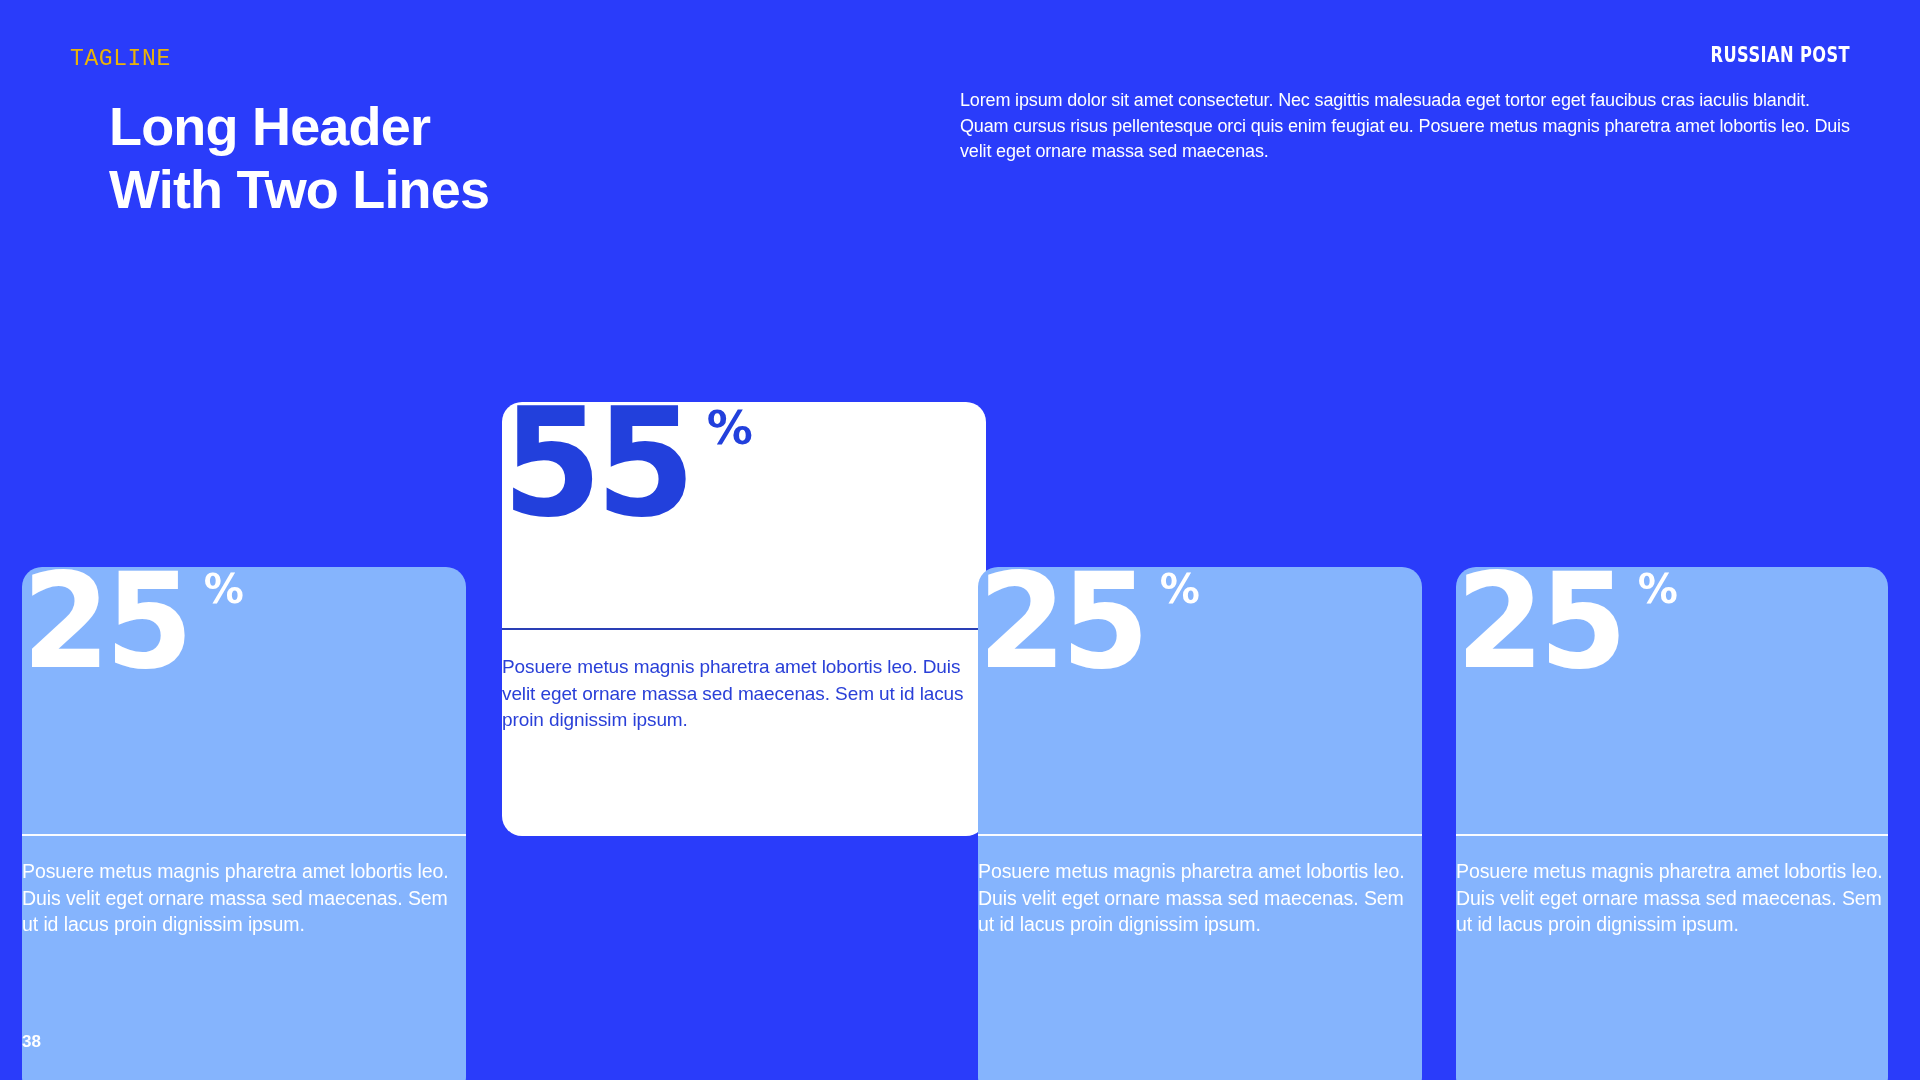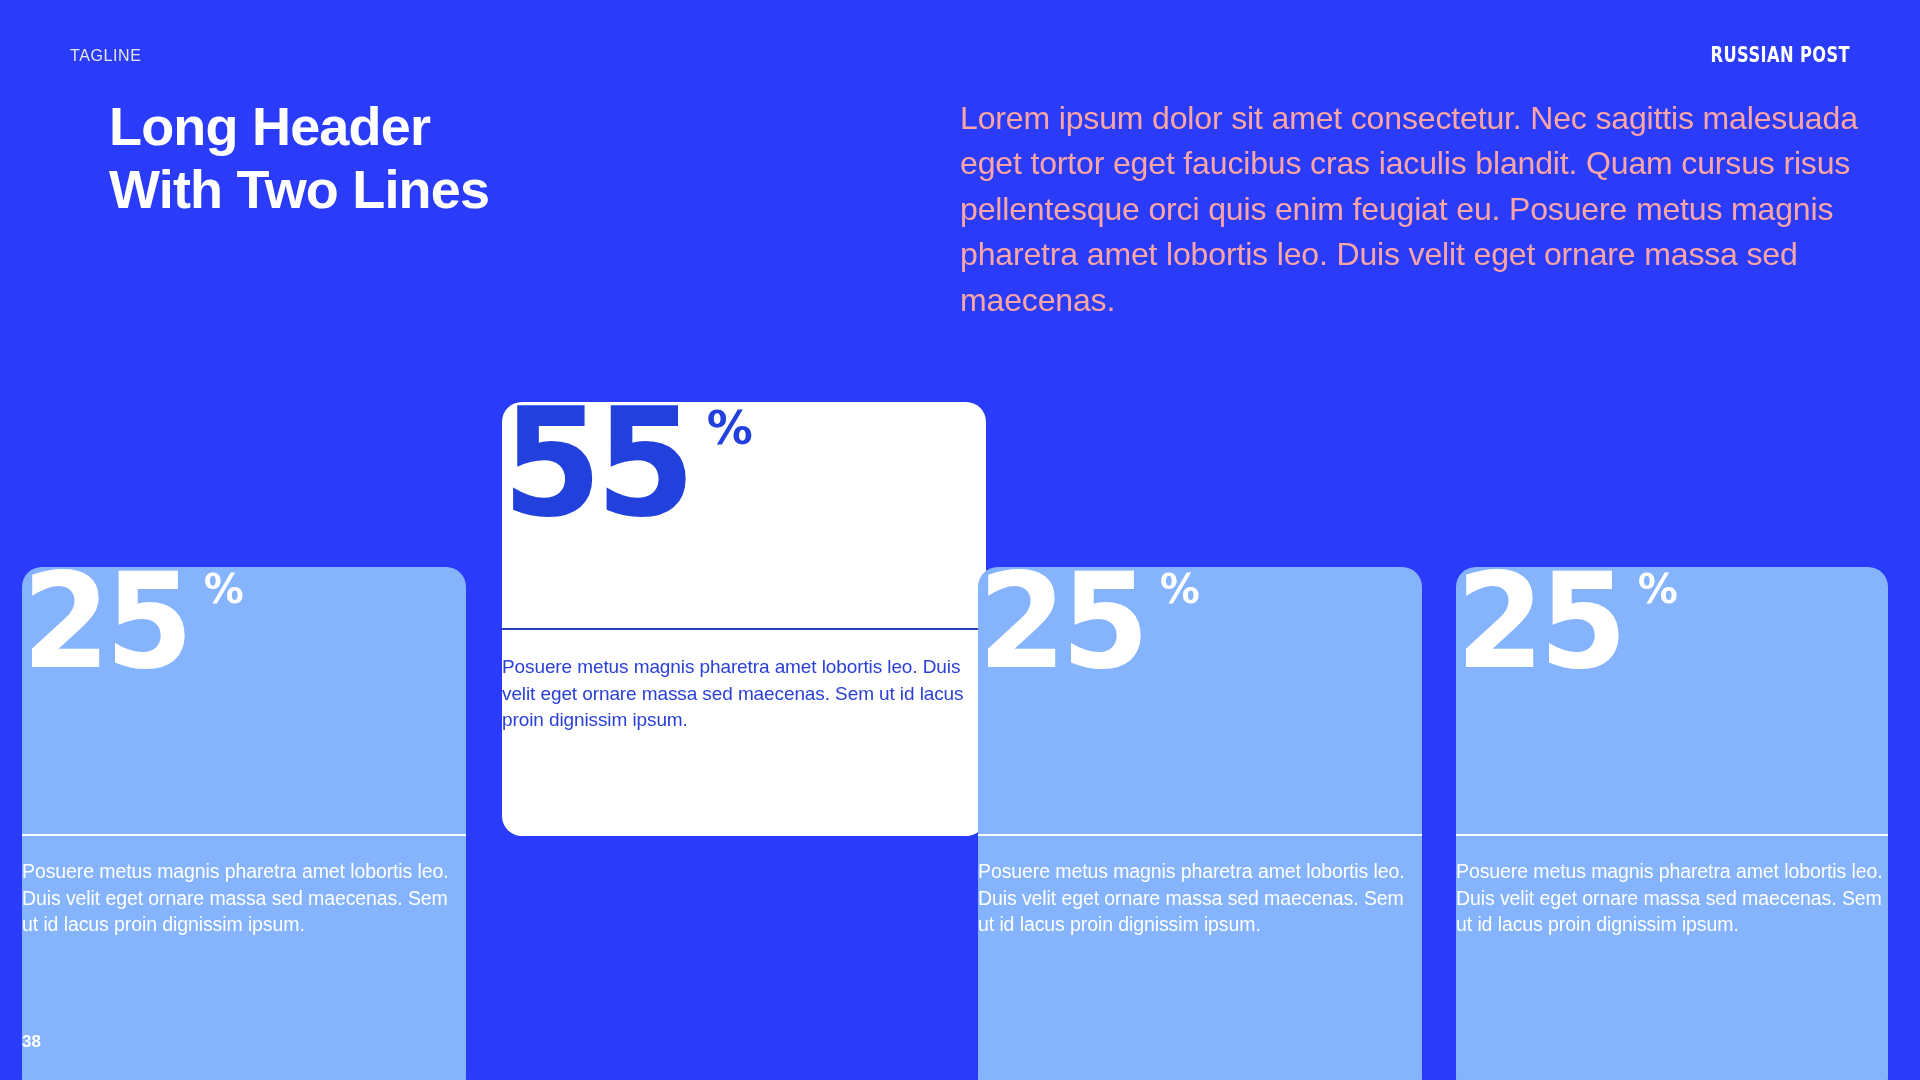--- a/index.html
+++ b/index.html
@@ -16,25 +16,26 @@
     font-family:"Liberation Sans", sans-serif;
     position:relative;
     -webkit-font-smoothing:antialiased;
   }
 
   
   .tagline {
     position:absolute;
     left:70px;
     top:48px;
-    font-size:16px;
+    font-size:23px;
     letter-spacing:0.6px;
-    color:#e5e5e5;
+    color:#eab308;
     font-weight:400;
     line-height:1;
+    font-family:Liberation Mono, monospace;
   }
 
   .headline {
     position:absolute;
     left:68px;
     top:95px;
     font-size:54px;
     font-weight:700;
     color:#ffffff;
     line-height:1.16;
@@ -53,25 +54,25 @@
     letter-spacing:0.5px;
     font-family:"DejaVu Sans Condensed","Liberation Sans Narrow","Liberation Sans", sans-serif;
     transform:scaleX(0.82);
     transform-origin:right center;
     line-height:1;
   }
 
   .intro {
     position:absolute;
     left:960px;
-    top:96px;
+    top:88px;
     width:900px;
-    font-size:32px;
+    font-size:18px;
     line-height:1.42;
-    color:#fca5a5;
+    color:#ffffff;
     font-weight:400;
     letter-spacing:-0.15px;
   }
 
   
   .card {
     position:absolute;
     border-radius:20px;
     overflow:hidden;
   }

